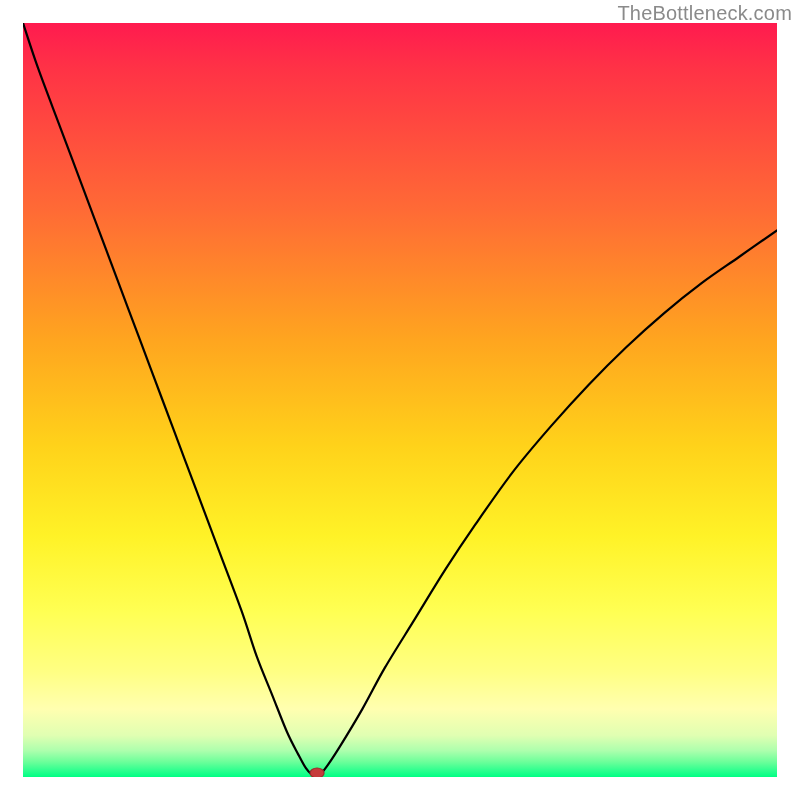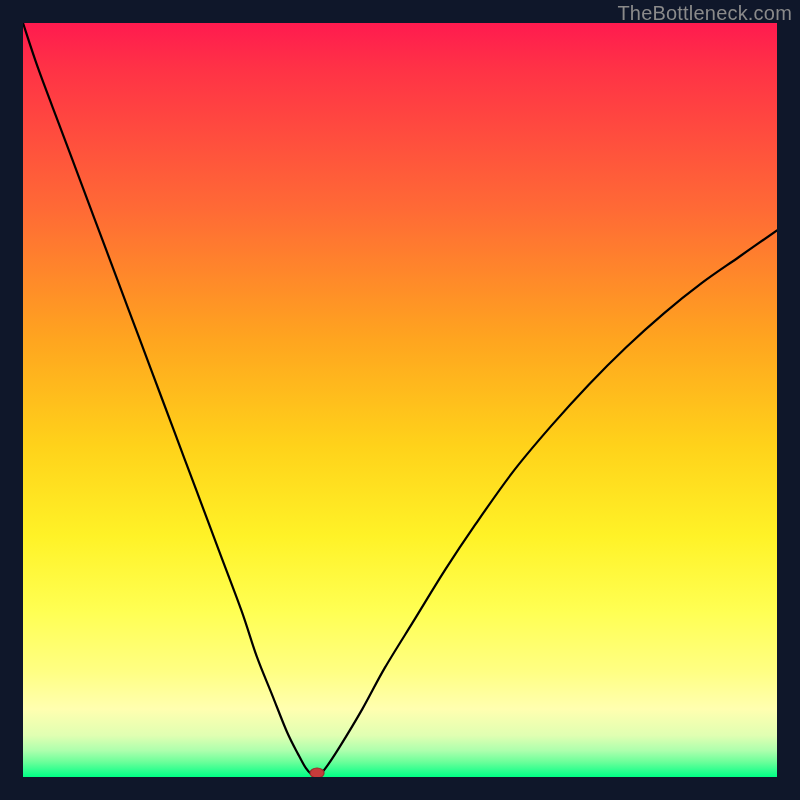--- a/index.html
+++ b/index.html
@@ -10,21 +10,21 @@
     background: #000;
     overflow: hidden;
     font-family: Arial, Helvetica, sans-serif;
   }
   .frame {
     position: absolute;
     left: 0;
     top: 0;
     width: 800px;
     height: 800px;
-    background: #0f172a;
+    background: #ffffff;
   }
   .plot {
     position: absolute;
     left: 23px;
     top: 23px;
     width: 754px;
     height: 754px;
     overflow: hidden;
   }
   .gradient {

